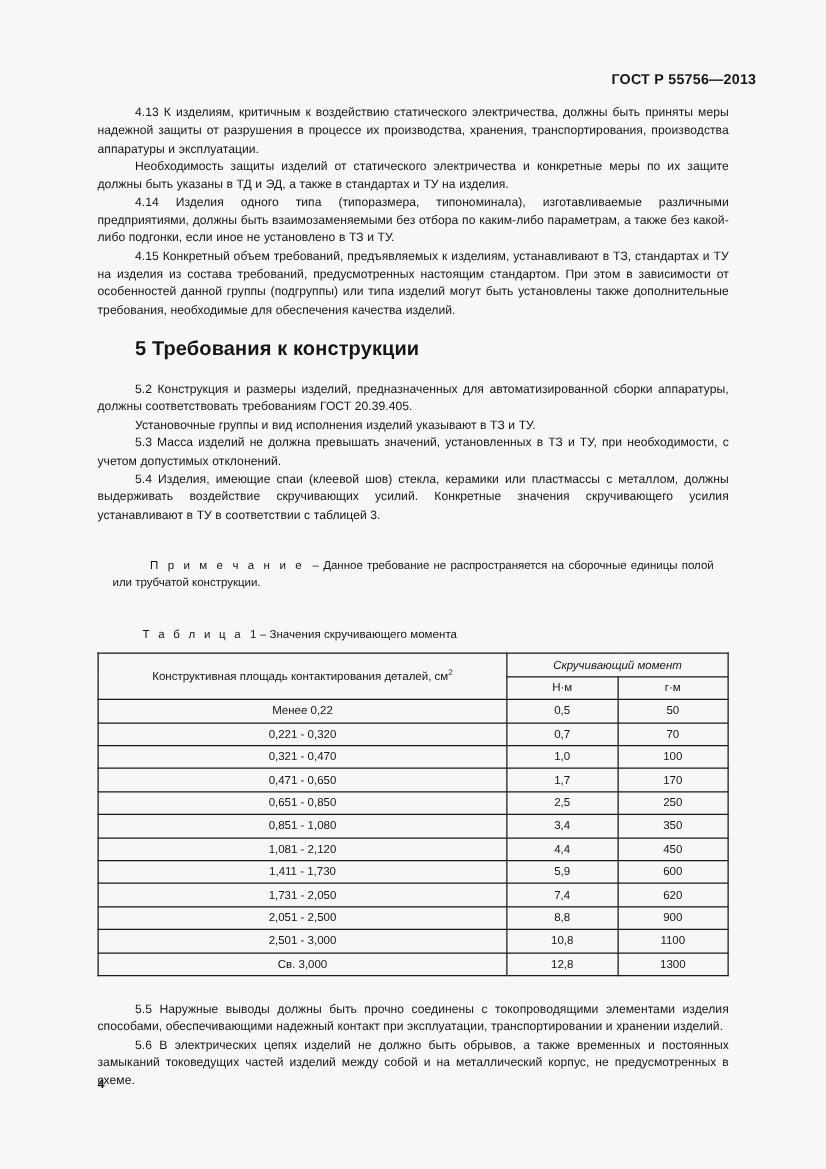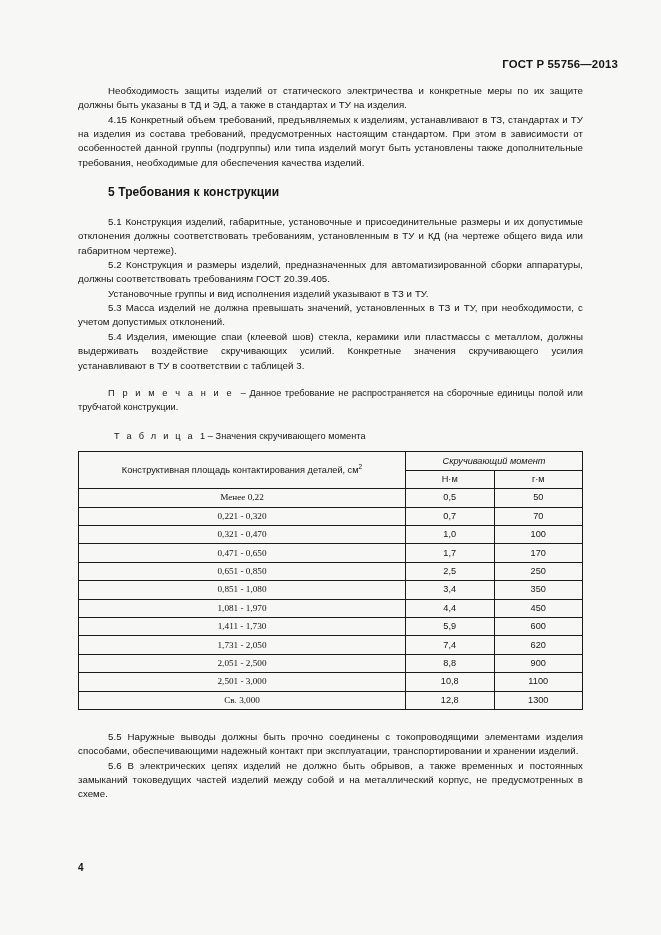--- a/index.html
+++ b/index.html
@@ -22,21 +22,21 @@
     left: 0;
     top: 0;
     width: 661px;
     height: 935px;
     box-sizing: border-box;
     padding: 0;
   }
 
   .doc-header {
     position: absolute;
-    left: 17px;
+    left: 4px;
     top: 58px;
     width: 601px;
     text-align: right;
     font-size: 11.4px;
     font-weight: bold;
     letter-spacing: 0.2px;
   }
 
   .content {
     position: absolute;
@@ -50,33 +50,33 @@
     font-size: 9.7px;
     line-height: 14.35px;
     text-align: justify;
     text-indent: 30px;
     letter-spacing: 0.04px;
     word-spacing: 0.1px;
   }
 
   h2.section-heading {
     margin: 0;
-    font-size: 12px;
+    font-size: 16px;
     font-weight: bold;
     text-indent: 30px;
     letter-spacing: 0.1px;
   }
 
   .gap-before-heading { height: 15px; }
   .gap-after-heading  { height: 16px; }
   .gap-note           { height: 13px; }
   .gap-table-caption  { height: 17px; }
 
   p.note {
-    margin: 0;
+    margin: 12px;
     font-size: 9.2px;
     line-height: 14.2px;
     text-align: justify;
     text-indent: 30px;
   }
   .spaced {
     letter-spacing: 2.1px;
   }
 
   .table-caption {
@@ -114,21 +114,21 @@
   }
   table.data-table th.col-nm,
   table.data-table th.col-gm {
     height: 17px;
   }
   table.data-table td {
     text-align: center;
     height: 17.4px;
     line-height: 13px;
   }
-  table.data-table td.c-area { width: 314px; font-family: Liberation Serif, serif; }
+  table.data-table td.c-area { width: 314px; }
   table.data-table td.c-nm   { width: 97px; }
   table.data-table td.c-gm   { width: 92px; }
 
   .sup {
     font-size: 6.6px;
     vertical-align: super;
     line-height: 0;
   }
 
   .table-wrap { margin: 0; }
@@ -144,30 +144,31 @@
 </style>
 </head>
 <body>
 
 <div class="page">
 
   <div class="doc-header">ГОСТ Р 55756—2013</div>
 
   <div class="content">
 
+    <p class="para">4.13 К изделиям, критичным к воздействию статического электричества, должны быть приняты меры надежной защиты от разрушения в процессе их производства, хранения, транспортирования, производства аппаратуры и эксплуатации.</p>
     <p class="para">Необходимость защиты изделий от статического электричества и конкретные меры по их защите должны быть указаны в ТД и ЭД, а также в стандартах и ТУ на изделия.</p>
+    <p class="para">4.14 Изделия одного типа (типоразмера, типономинала), изготавливаемые различными предприятиями, должны быть взаимозаменяемыми без отбора по каким-либо параметрам, а также без какой-либо подгонки, если иное не установлено в ТЗ и ТУ.</p>
     <p class="para">4.15 Конкретный объем требований, предъявляемых к изделиям, устанавливают в ТЗ, стандартах и ТУ на изделия из состава требований, предусмотренных настоящим стандартом. При этом в зависимости от особенностей данной группы (подгруппы) или типа изделий могут быть установлены также дополнительные требования, необходимые для обеспечения качества изделий.</p>
 
     <div class="gap-before-heading"></div>
 
     <h2 class="section-heading">5 Требования к конструкции</h2>
 
     <div class="gap-after-heading"></div>
 
-    <p class="para">5.1 Конструкция изделий, габаритные, установочные и присоединительные размеры и их допустимые отклонения должны соответствовать требованиям, установленным в ТУ и КД (на чертеже общего вида или габаритном чертеже).</p>
     <p class="para">5.2 Конструкция и размеры изделий, предназначенных для автоматизированной сборки аппаратуры, должны соответствовать требованиям ГОСТ 20.39.405.</p>
     <p class="para">Установочные группы и вид исполнения изделий указывают в ТЗ и ТУ.</p>
     <p class="para">5.3 Масса изделий не должна превышать значений, установленных в ТЗ и ТУ, при необходимости, с учетом допустимых отклонений.</p>
     <p class="para">5.4 Изделия, имеющие спаи (клеевой шов) стекла, керамики или пластмассы с металлом, должны выдерживать воздействие скручивающих усилий. Конкретные значения скручивающего усилия устанавливают в ТУ в соответствии с таблицей 3.</p>
 
     <div class="gap-note"></div>
 
     <p class="note"><span class="spaced">П р и м е ч а н и е</span><span>&nbsp; </span><span>–</span><span> </span><span>Данное требование не распространяется на сборочные единицы полой или трубчатой конструкции.</span></p>
 
     <div class="gap-table-caption"></div>
@@ -213,21 +214,21 @@
               <td class="c-area">0,651 - 0,850</td>
               <td class="c-nm">2,5</td>
               <td class="c-gm">250</td>
             </tr>
             <tr>
               <td class="c-area">0,851 - 1,080</td>
               <td class="c-nm">3,4</td>
               <td class="c-gm">350</td>
             </tr>
             <tr>
-              <td class="c-area">1,081 - 1,970</td>
+              <td class="c-area">1,081 - 2,120</td>
               <td class="c-nm">4,4</td>
               <td class="c-gm">450</td>
             </tr>
             <tr>
               <td class="c-area">1,411 - 1,730</td>
               <td class="c-nm">5,9</td>
               <td class="c-gm">600</td>
             </tr>
             <tr>
               <td class="c-area">1,731 - 2,050</td>

